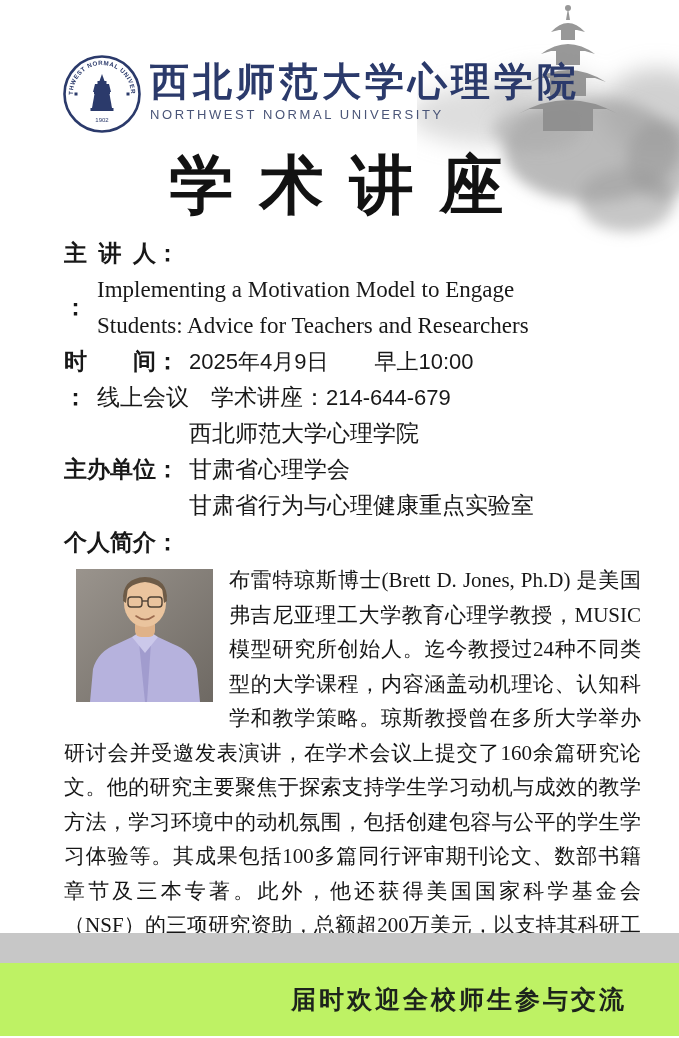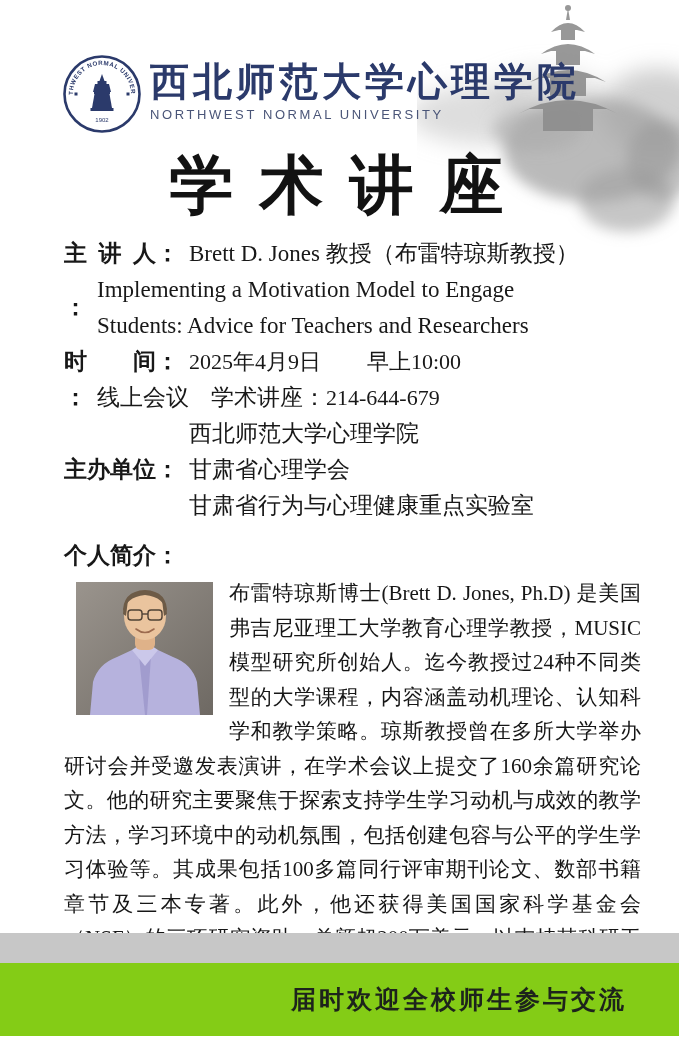--- a/index.html
+++ b/index.html
@@ -77,26 +77,26 @@
     display: inline-block;
     width: 92px;
     font-weight: 700;
     text-align: justify;
     text-align-last: justify;
     flex: 0 0 auto;
   }
   .colon { font-weight: 700; flex: 0 0 auto; }
   .val { margin-left: 10px; }
   .val .num {
-    font-family: Liberation Serif, serif;
+    font-family: Liberation Sans, sans-serif;
     font-size: 22px;
   }
   .gap-lg { display: inline-block; width: 46px; }
   .gap-sm { display: inline-block; width: 22px; }
-  .bio-heading-row { margin-top: 14px; font-weight: 700; line-height: 36px; }
+  .bio-heading-row { margin-top: 1px; font-weight: 700; line-height: 36px; }
 
   
   .bio {
     padding: 2px 38px 0 64px;
     font-size: 21px;
     line-height: 34.5px;
     color: #161616;
     text-align: justify;
   }
   .photo-wrap {
@@ -112,21 +112,21 @@
     position: absolute;
     left: 0; top: 933px;
     width: 679px; height: 30px;
     background: #c7c7c7;
     z-index: 2;
   }
   .band-green {
     position: absolute;
     left: 0; top: 963px;
     width: 679px; height: 73px;
-    background: #84cc16;
+    background: #bef264;
     z-index: 2;
     display: flex;
     align-items: center;
     justify-content: flex-end;
     padding-right: 52px;
   }
   .band-green .invite {
     font-size: 25px;
     font-weight: 700;
     color: #1d231c;
@@ -201,21 +201,20 @@
       </div>
     </div>
 
     <div class="lecture-title">学术讲座</div>
 
     <div class="info">
 
       <div class="row">
         <span class="lbl">主讲人</span>
           <span class="colon">：</span>
-        <div class="val">Brett D. Jones 教授（布雷特琼斯教授）</div>
       </div>
 
       <div class="row">
           <span class="colon">：</span>
         <div class="val">
           <div>Implementing a Motivation Model to Engage</div>
           <div>Students: Advice for Teachers and Researchers</div>
         </div>
       </div>
 

